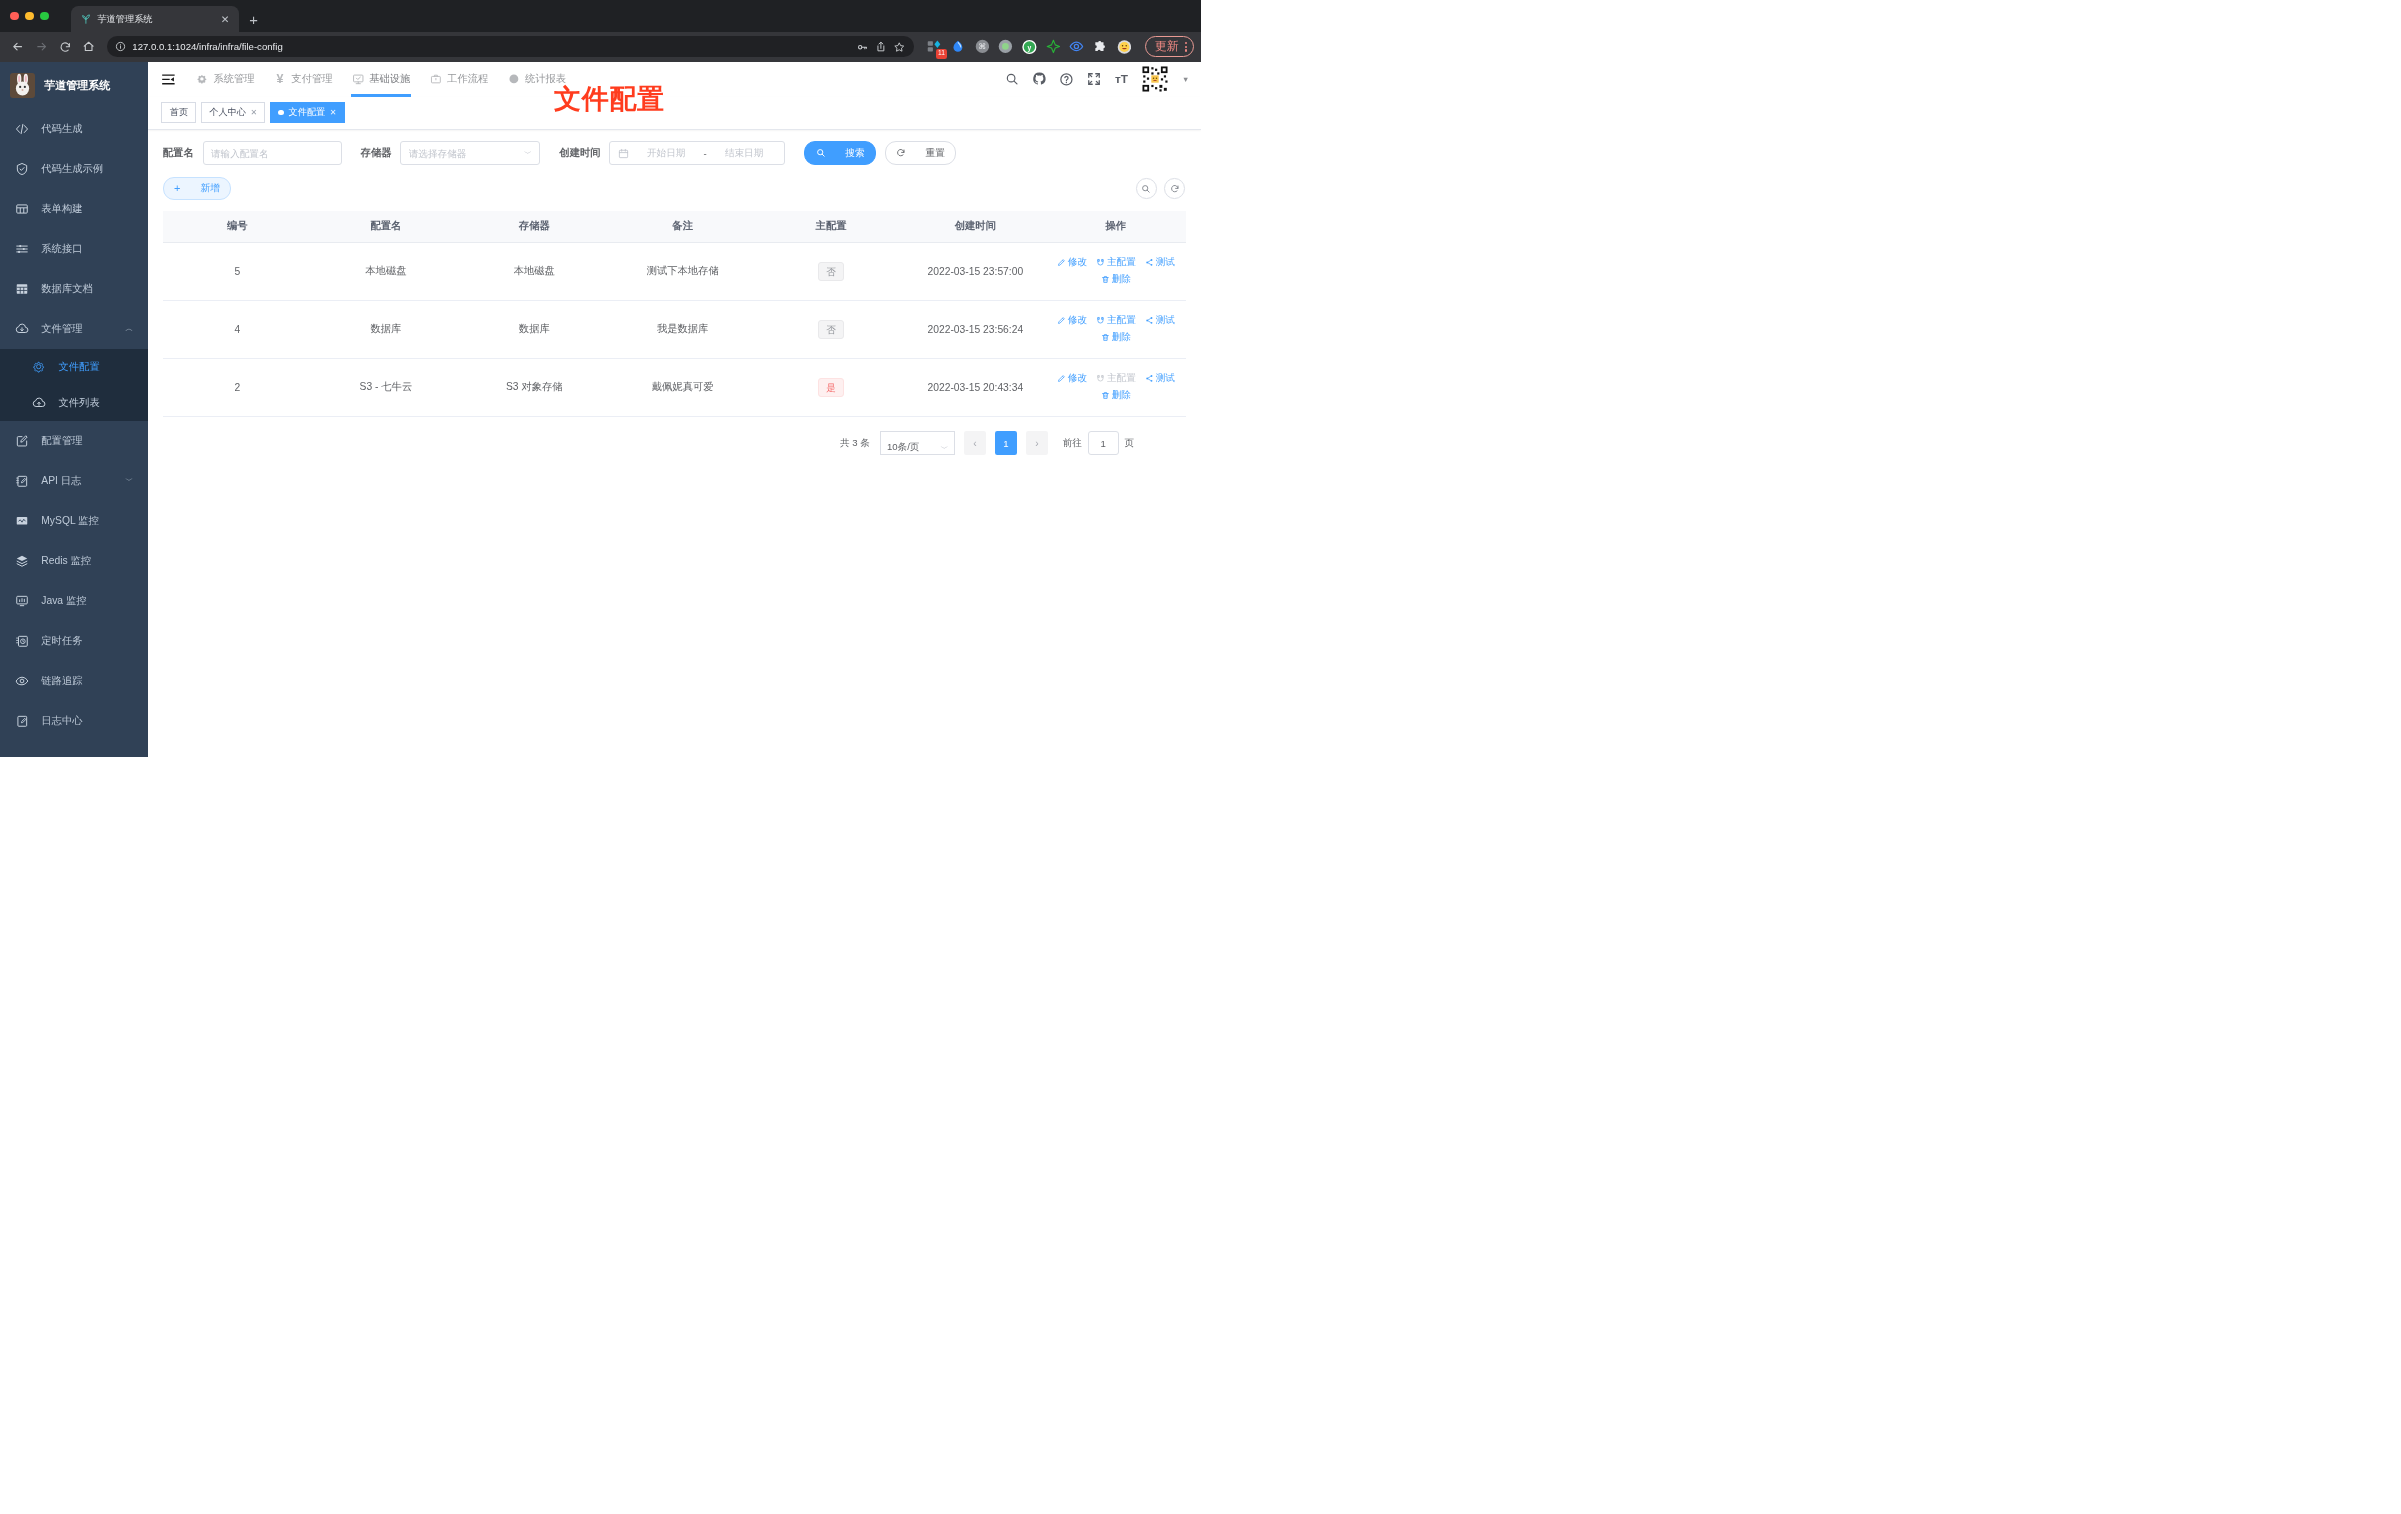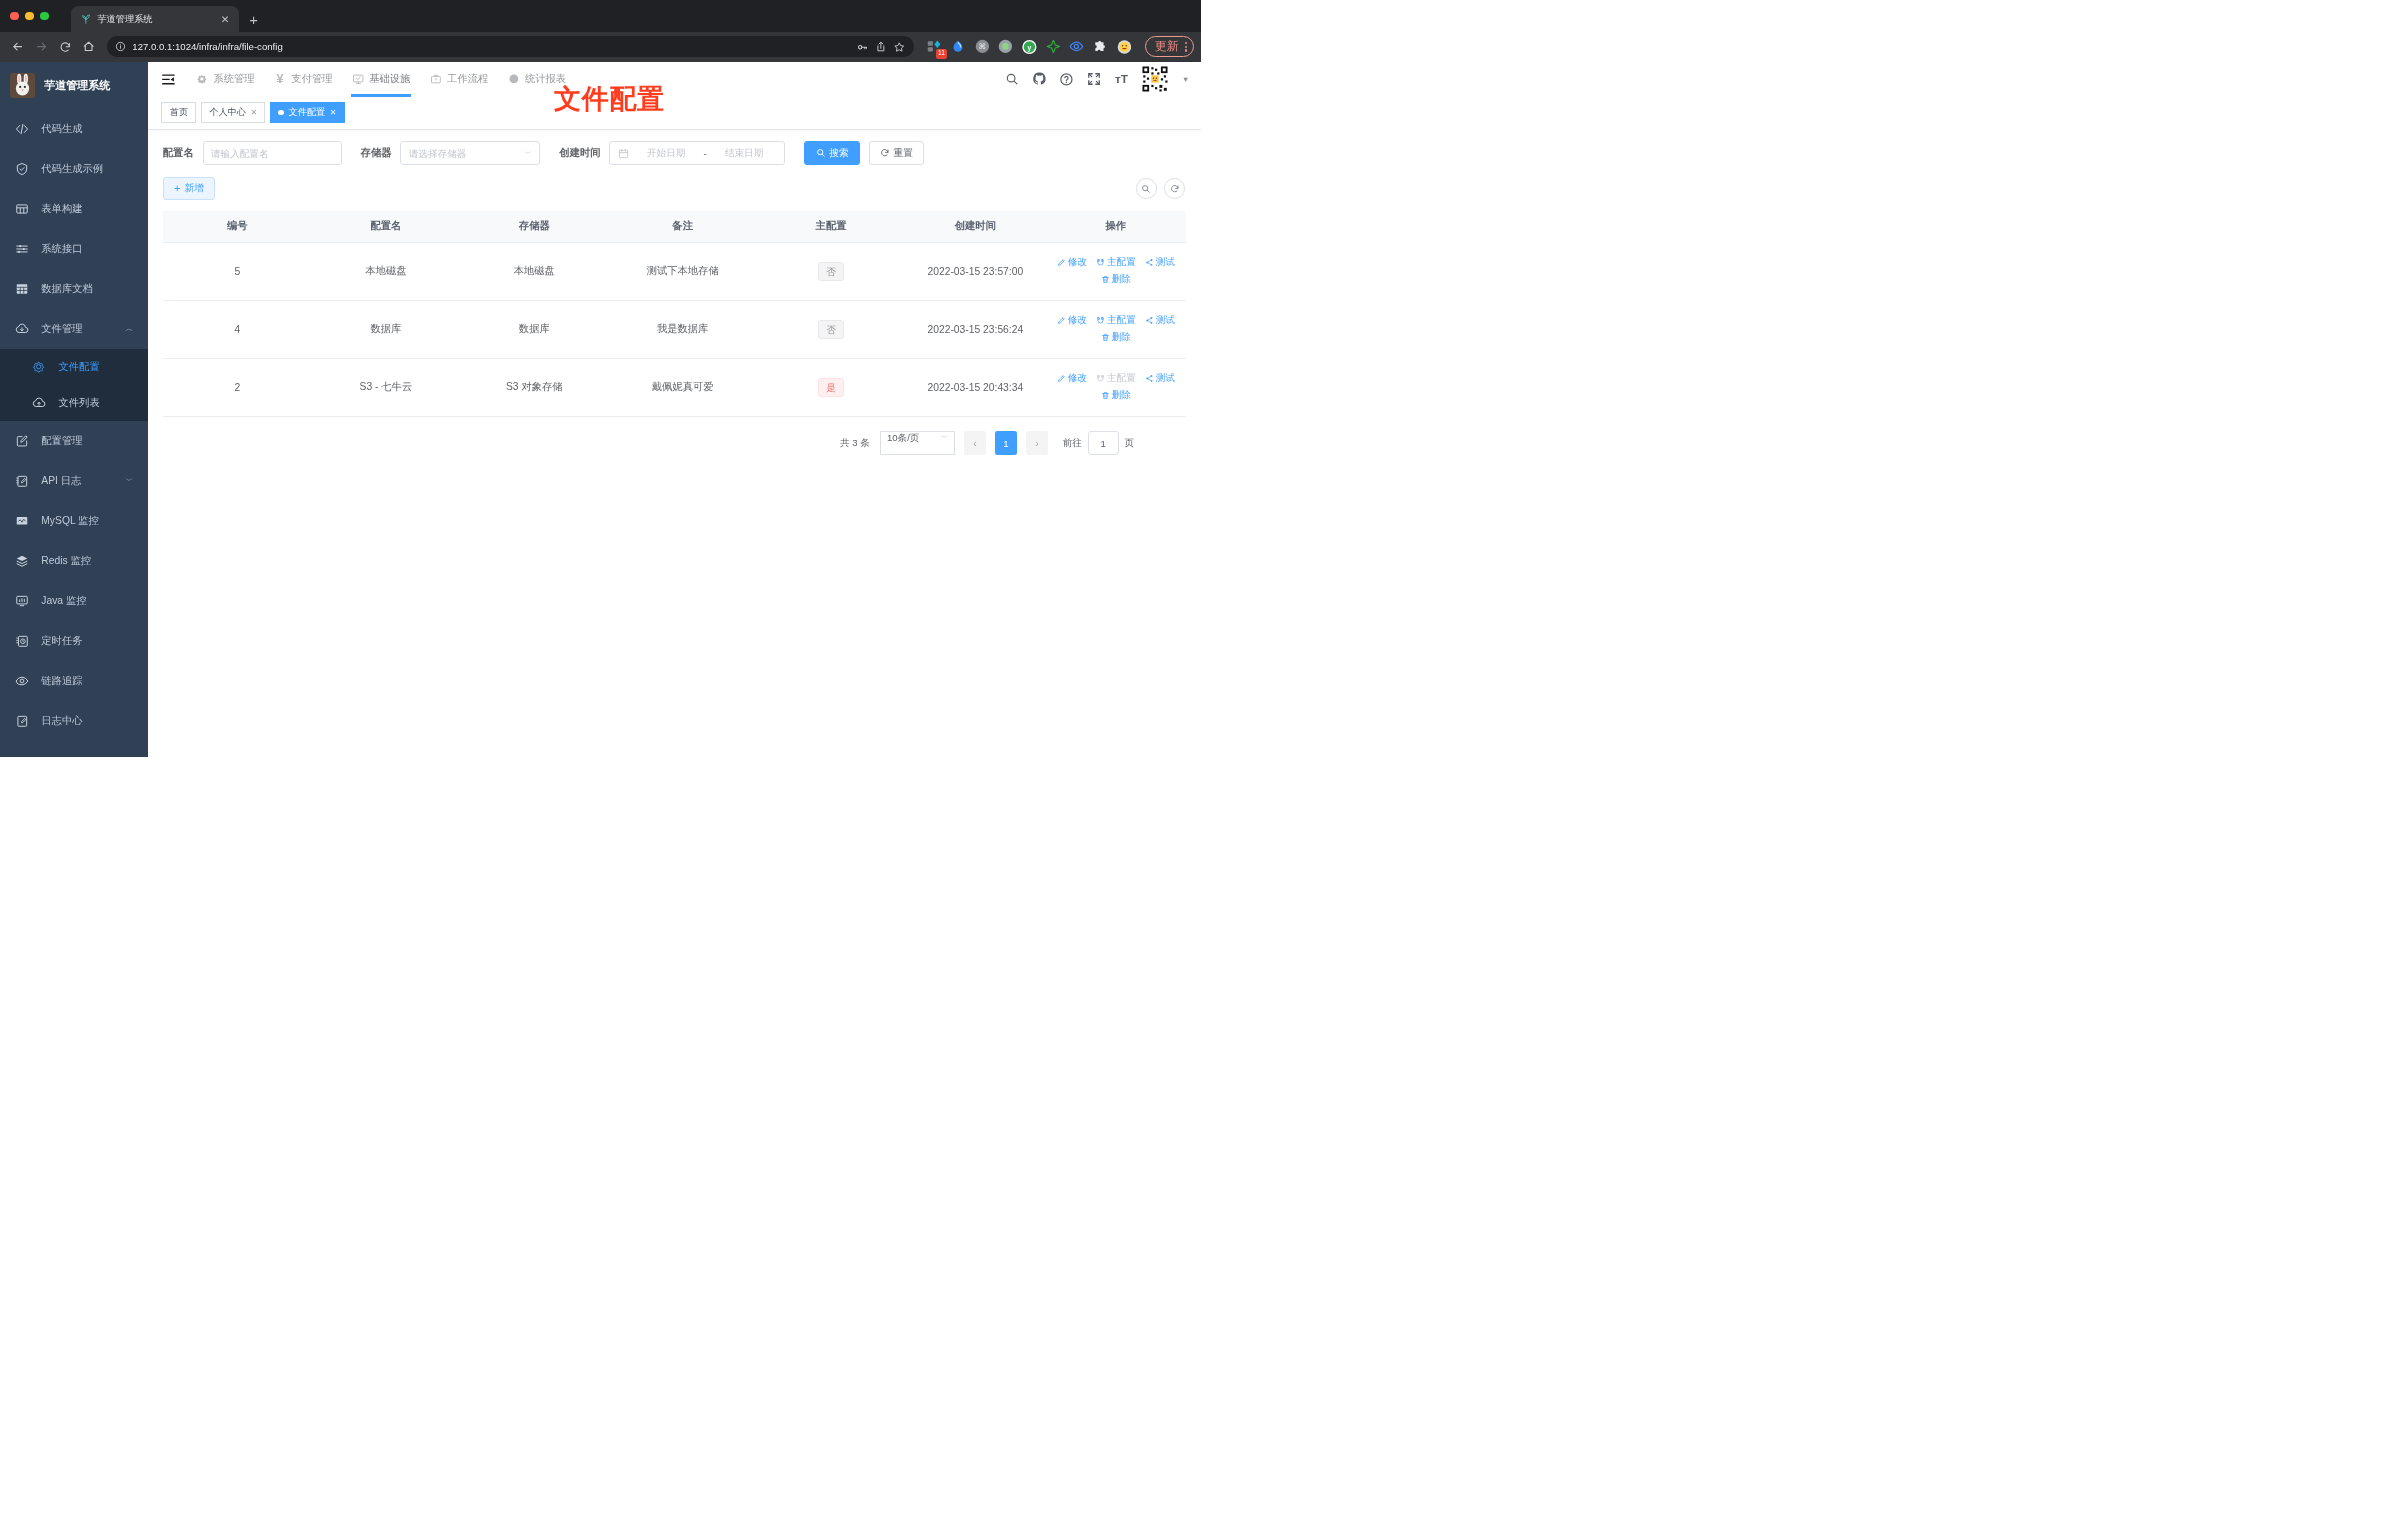--- a/index.html
+++ b/index.html
@@ -80,21 +80,21 @@
   .f-input { height:23.6px; border:0.7px solid #dcdfe6; border-radius:3px; background:#fff; display:flex; align-items:center; padding:0 7.4px; gap:4.4px; }
   .f-input input { border:none; outline:none; width:100%; font-size:9.6px; color:#606266; background:transparent; font-family:inherit; }
   .f-input input::placeholder { color:#c0c4cc; }
   .w-name { width:139px; margin-right:19px; }
   .w-store { width:140px; margin-right:19px; }
   .w-date { width:176px; }
   .sel-caret { color:#c0c4cc; font-size:8px; flex-shrink:0; }
   .date-ic { color:#c0c4cc; flex-shrink:0; display:flex; }
   .date-ph { color:#c0c4cc; font-size:9.6px; flex:1; text-align:center; white-space:nowrap; }
   .date-sep { color:#606266; font-size:9.6px; }
-  .btn { height:23.6px; border-radius:3px; display:inline-flex; align-items:center; gap:4px; padding:0 10.3px; font-size:9.6px; cursor:pointer; border:0.7px solid #dcdfe6; background:#fff; color:#606266; white-space:nowrap; }
+  .btn { height:23.6px; border-radius:11px; display:inline-flex; align-items:center; gap:20px; padding:0 10.3px; font-size:9.6px; cursor:pointer; border:0.7px solid #dcdfe6; background:#fff; color:#606266; white-space:nowrap; }
   .btn-primary { background:#409eff; border-color:#409eff; color:#fff; margin-left:19px; margin-right:8.9px; }
   .btn-plain-primary { background:#ecf5ff; border-color:#c6e2ff; color:#409eff; }
   .btn .bi { display:flex; align-items:center; }
 
   .action-row { display:flex; align-items:center; margin-top:11.8px; }
   .round-btns { margin-left:auto; display:flex; gap:7.4px; padding-right:1.5px; }
   .round-btn { width:20.7px; height:20.7px; border-radius:50%; border:0.7px solid #dcdfe6; background:#fff; color:#7b7f87; display:flex; align-items:center; justify-content:center; cursor:pointer; }
 
   
   .table { margin-top:10.3px; width:100%; border-bottom:0.7px solid #ebeef5; }
@@ -109,21 +109,21 @@
   .el-tag.danger { background:#fef0f0; border-color:#fde2e2; color:#f56c6c; }
   .t-actions { flex-direction:column; justify-content:center; gap:4.4px; }
   .act-line { display:flex; align-items:flex-end; gap:8.9px; }
   .act-link { color:#409eff; font-size:9.6px; display:inline-flex; align-items:center; gap:2.2px; cursor:pointer; white-space:nowrap; }
   .act-link .ai { display:flex; align-items:center; }
   .act-link.disabled { color:#c0c4cc; cursor:not-allowed; }
 
   
   .pagination { display:flex; align-items:center; justify-content:flex-end; gap:8.9px; margin-top:14.8px; padding-right:52px; color:#606266; font-size:9.6px; }
   .pg-total { margin-right:1.5px; }
-  .pg-size { width:75px; height:23.6px; border:0.7px solid #dcdfe6; border-radius:0; display:flex; align-items:flex-start; justify-content:center; gap:21px; color:#606266; background:#fff; cursor:pointer; }
+  .pg-size { width:75px; height:23.6px; border:0.7px solid #dcdfe6; border-radius:0; display:flex; align-items:flex-end; justify-content:center; gap:21px; color:#606266; background:#fff; cursor:pointer; }
   .pg-btn { min-width:22px; height:23.6px; border-radius:2.2px; background:#f4f4f5; color:#a8abb2; display:flex; align-items:center; justify-content:center; font-size:10.3px; cursor:pointer; }
   .pg-page { min-width:22px; height:23.6px; border-radius:2.2px; background:#409eff; color:#fff; display:flex; align-items:center; justify-content:center; font-size:9.6px; cursor:pointer; }
   .pg-goto { display:flex; align-items:center; gap:5.9px; margin-left:5.9px; }
   .pg-goto input { width:31px; height:23.6px; border:0.7px solid #dcdfe6; border-radius:3px; text-align:center; font-size:9.6px; color:#606266; outline:none; font-family:inherit; }
 </style>
 </head>
 <body>
 
 <div class="window">
 

